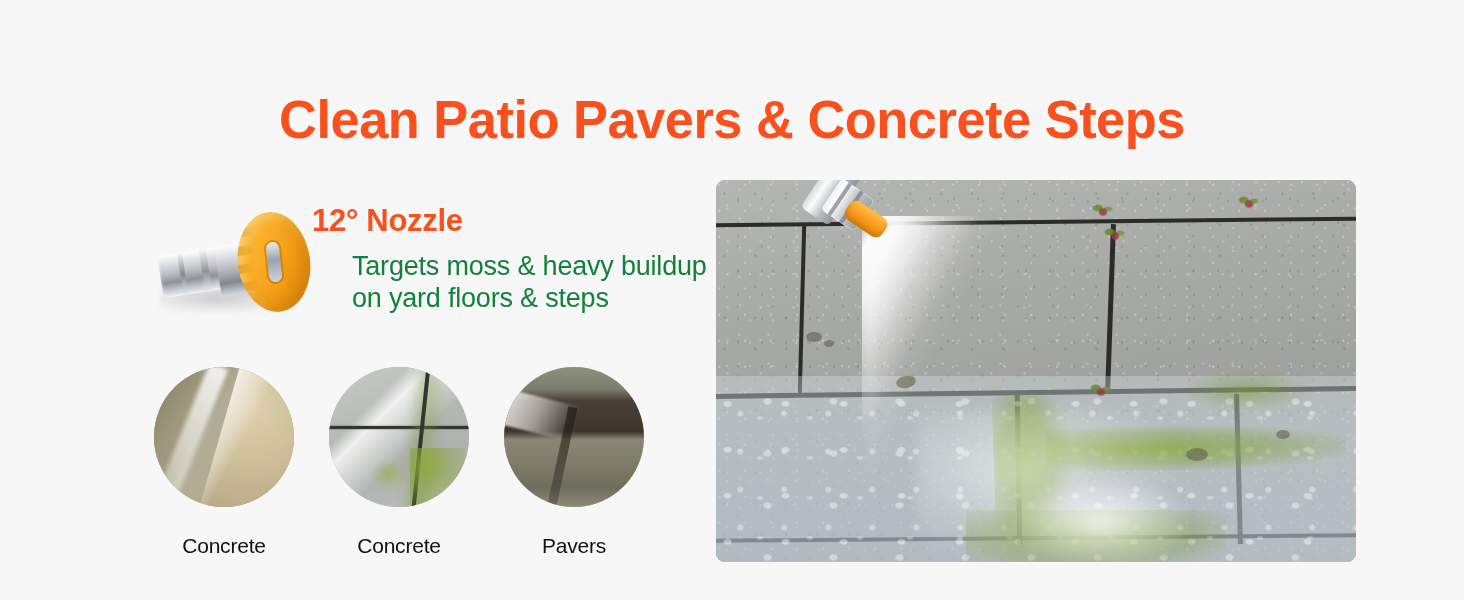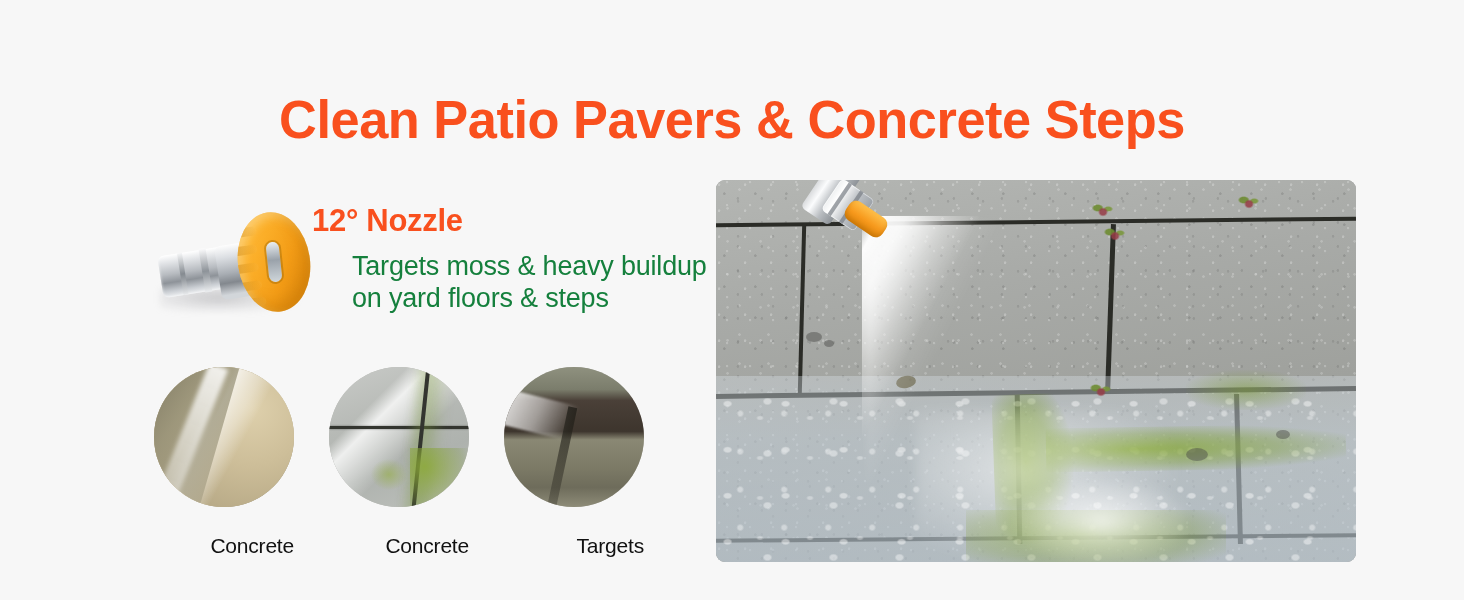--- a/index.html
+++ b/index.html
@@ -86,21 +86,21 @@
     position: absolute; left: 312px; top: 23px;
     font-size: 31px; font-weight: 700; color: #F9501E; letter-spacing: -0.3px;
   }
   .nz-desc {
     position: absolute; left: 312px; top: 70px; width: 380px;
     font-size: 27px; line-height: 32px; color: #15803d; letter-spacing: -0.2px; margin-left: 40px;
   }
 
   
   .thumbs { position: absolute; left: 0; top: 187px; width: 700px; }
-  .thumb { position: absolute; top: 0; width: 140px; text-align: right; }
+  .thumb { position: absolute; top: 0; width: 140px; text-align: center; }
   .thumb-circle {
     width: 140px; height: 140px; border-radius: 50%; overflow: hidden;
     position: relative; background: #b9b9b4;
   }
   .thumb-label {
     margin-top: 27px; font-size: 21px; color: #111; letter-spacing: -0.2px;
   }
   .t0 { left: 154px; } .t1 { left: 329px; } .t2 { left: 504px; }
 
   
@@ -329,21 +329,21 @@
           <div class="moss-a"></div>
           <div class="moss-a2"></div>
         </div>
         <div class="thumb-label">Concrete</div>
       </div>
 
       <div class="thumb t2">
         <div class="thumb-circle">
           <div class="art-bricks"></div>
         </div>
-        <div class="thumb-label">Targets</div>
+        <div class="thumb-label">Pavers</div>
       </div>
 
     </div>
   </div>
 
   <div class="hero">
     <div class="hero-base"></div>
     <div class="grain"></div>
 
     <div class="joint j-h1"></div>

